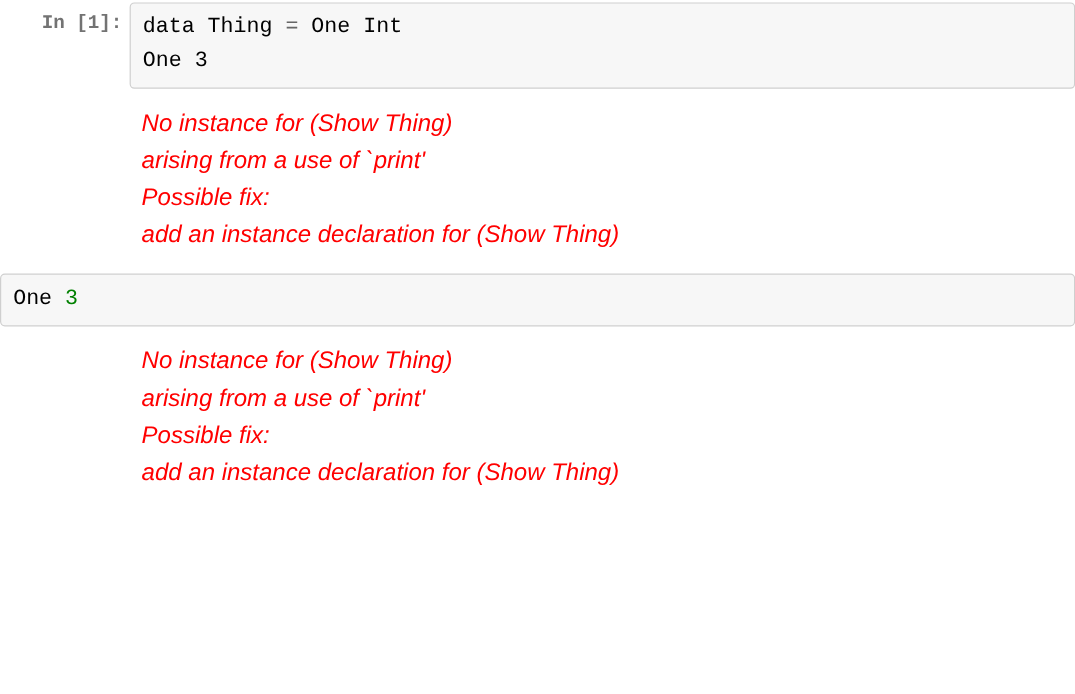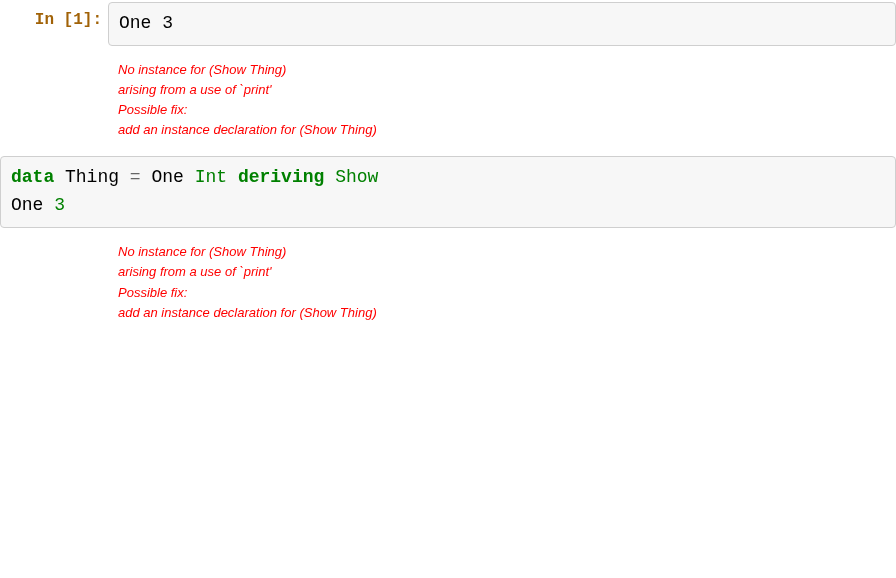--- a/index.html
+++ b/index.html
@@ -21,21 +21,21 @@
     .prompt-area {
       width: 108px;
       flex-shrink: 0;
       padding: 8px 6px 0 0;
       text-align: right;
     }
     .prompt {
       font-family: Menlo, Monaco, "Courier New", monospace;
       font-size: 16px;
       font-weight: bold;
-      color: #a16207;
+      color: #737373;
     }
     .input-box {
       flex: 1;
       background: #f7f7f7;
       border: 1px solid #cfcfcf;
       border-radius: 4px;
       padding: 7px 10px;
       font-family: Menlo, Monaco, "Courier New", monospace;
       font-size: 18px;
       line-height: 1.55;
@@ -63,54 +63,54 @@
       margin-bottom: 14px;
     }
     .output-spacer {
       width: 108px;
       flex-shrink: 0;
     }
     .error-output {
       flex: 1;
       padding: 2px 10px;
       font-family: "Helvetica Neue", Helvetica, Arial, sans-serif;
-      font-size: 13px;
+      font-size: 20px;
       font-style: italic;
       color: #ff0000;
       line-height: 1.55;
     }
     .error-line {
       display: block;
     }
   </style>
 </head>
 <body>
 
 <div class="cell">
   <div class="prompt-area">
     <span class="prompt">In [1]:</span>
   </div>
   <div class="input-box">
+    <div class="code-line"><span>data</span><span> Thing </span><span class="op">=</span><span> One </span><span>Int</span></div>
     <div class="code-line"><span>One </span><span>3</span></div>
   </div>
 </div>
 
 <div class="output-area">
   <div class="output-spacer"></div>
   <div class="error-output">
     <span class="error-line">No instance for (Show Thing)</span>
     <span class="error-line">arising from a use of `print'</span>
     <span class="error-line">Possible fix:</span>
     <span class="error-line">add an instance declaration for (Show Thing)</span>
   </div>
 </div>
 
 <div class="cell">
   <div class="input-box">
-    <div class="code-line"><span class="kw">data</span><span> Thing </span><span class="op">=</span><span> One </span><span class="type">Int</span><span> </span><span class="kw">deriving</span><span> </span><span class="type">Show</span></div>
     <div class="code-line"><span>One </span><span class="num">3</span></div>
   </div>
 </div>
 
 <div class="output-area">
   <div class="output-spacer"></div>
   <div class="error-output">
     <span class="error-line">No instance for (Show Thing)</span>
     <span class="error-line">arising from a use of `print'</span>
     <span class="error-line">Possible fix:</span>

